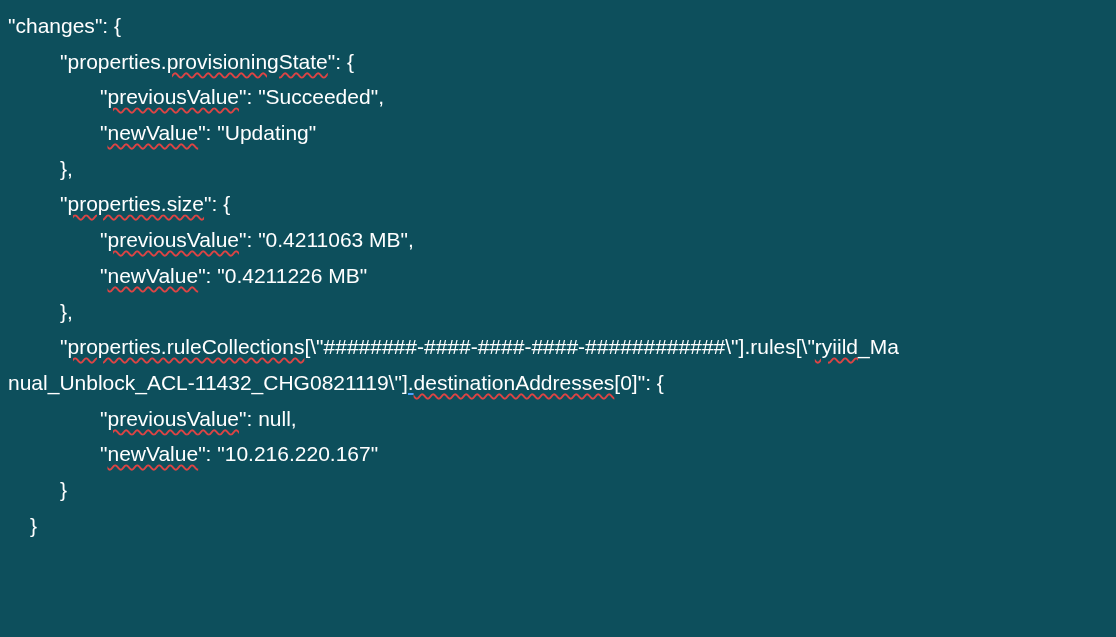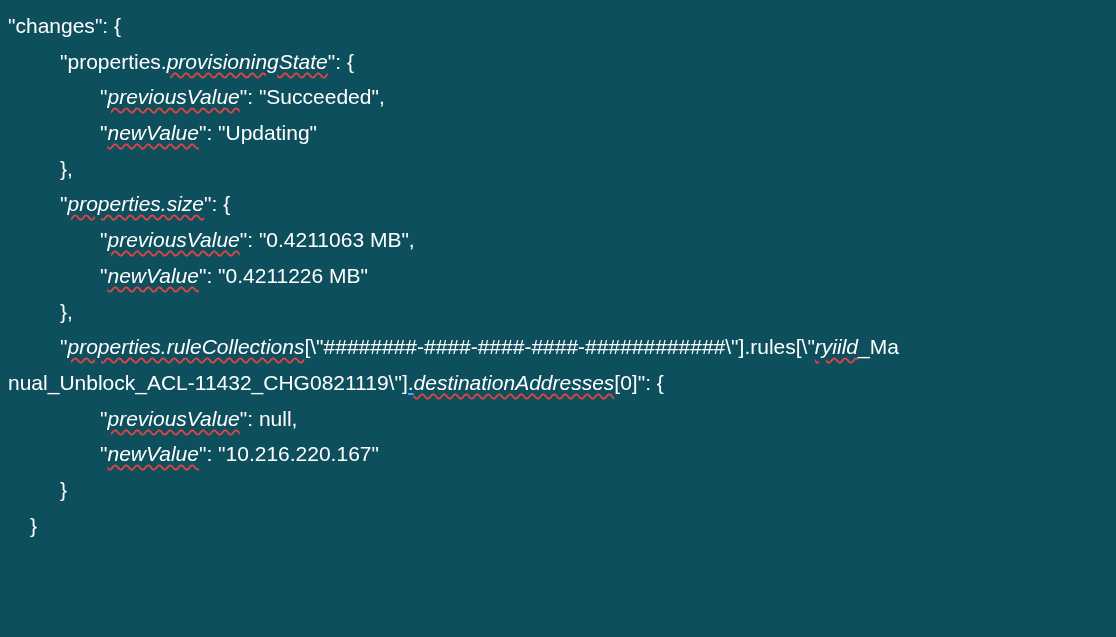--- a/index.html
+++ b/index.html
@@ -30,21 +30,20 @@
       white-space: normal;
       word-break: break-all;
       max-width: 900px;
     }
     .squiggle {
       text-decoration: underline;
       text-decoration-style: wavy;
       text-decoration-color: #d44;
       text-decoration-thickness: 1.5px;
       text-underline-offset: 3px;
-      font-style: italic;
     }
   </style>
 </head>
 <body>
 
 <div>
 
   <div class="line indent-0">"<span>changes</span>": {</div>
 
   <div class="line indent-2">"properties.<span class="squiggle">provisioningState</span>": {</div>

